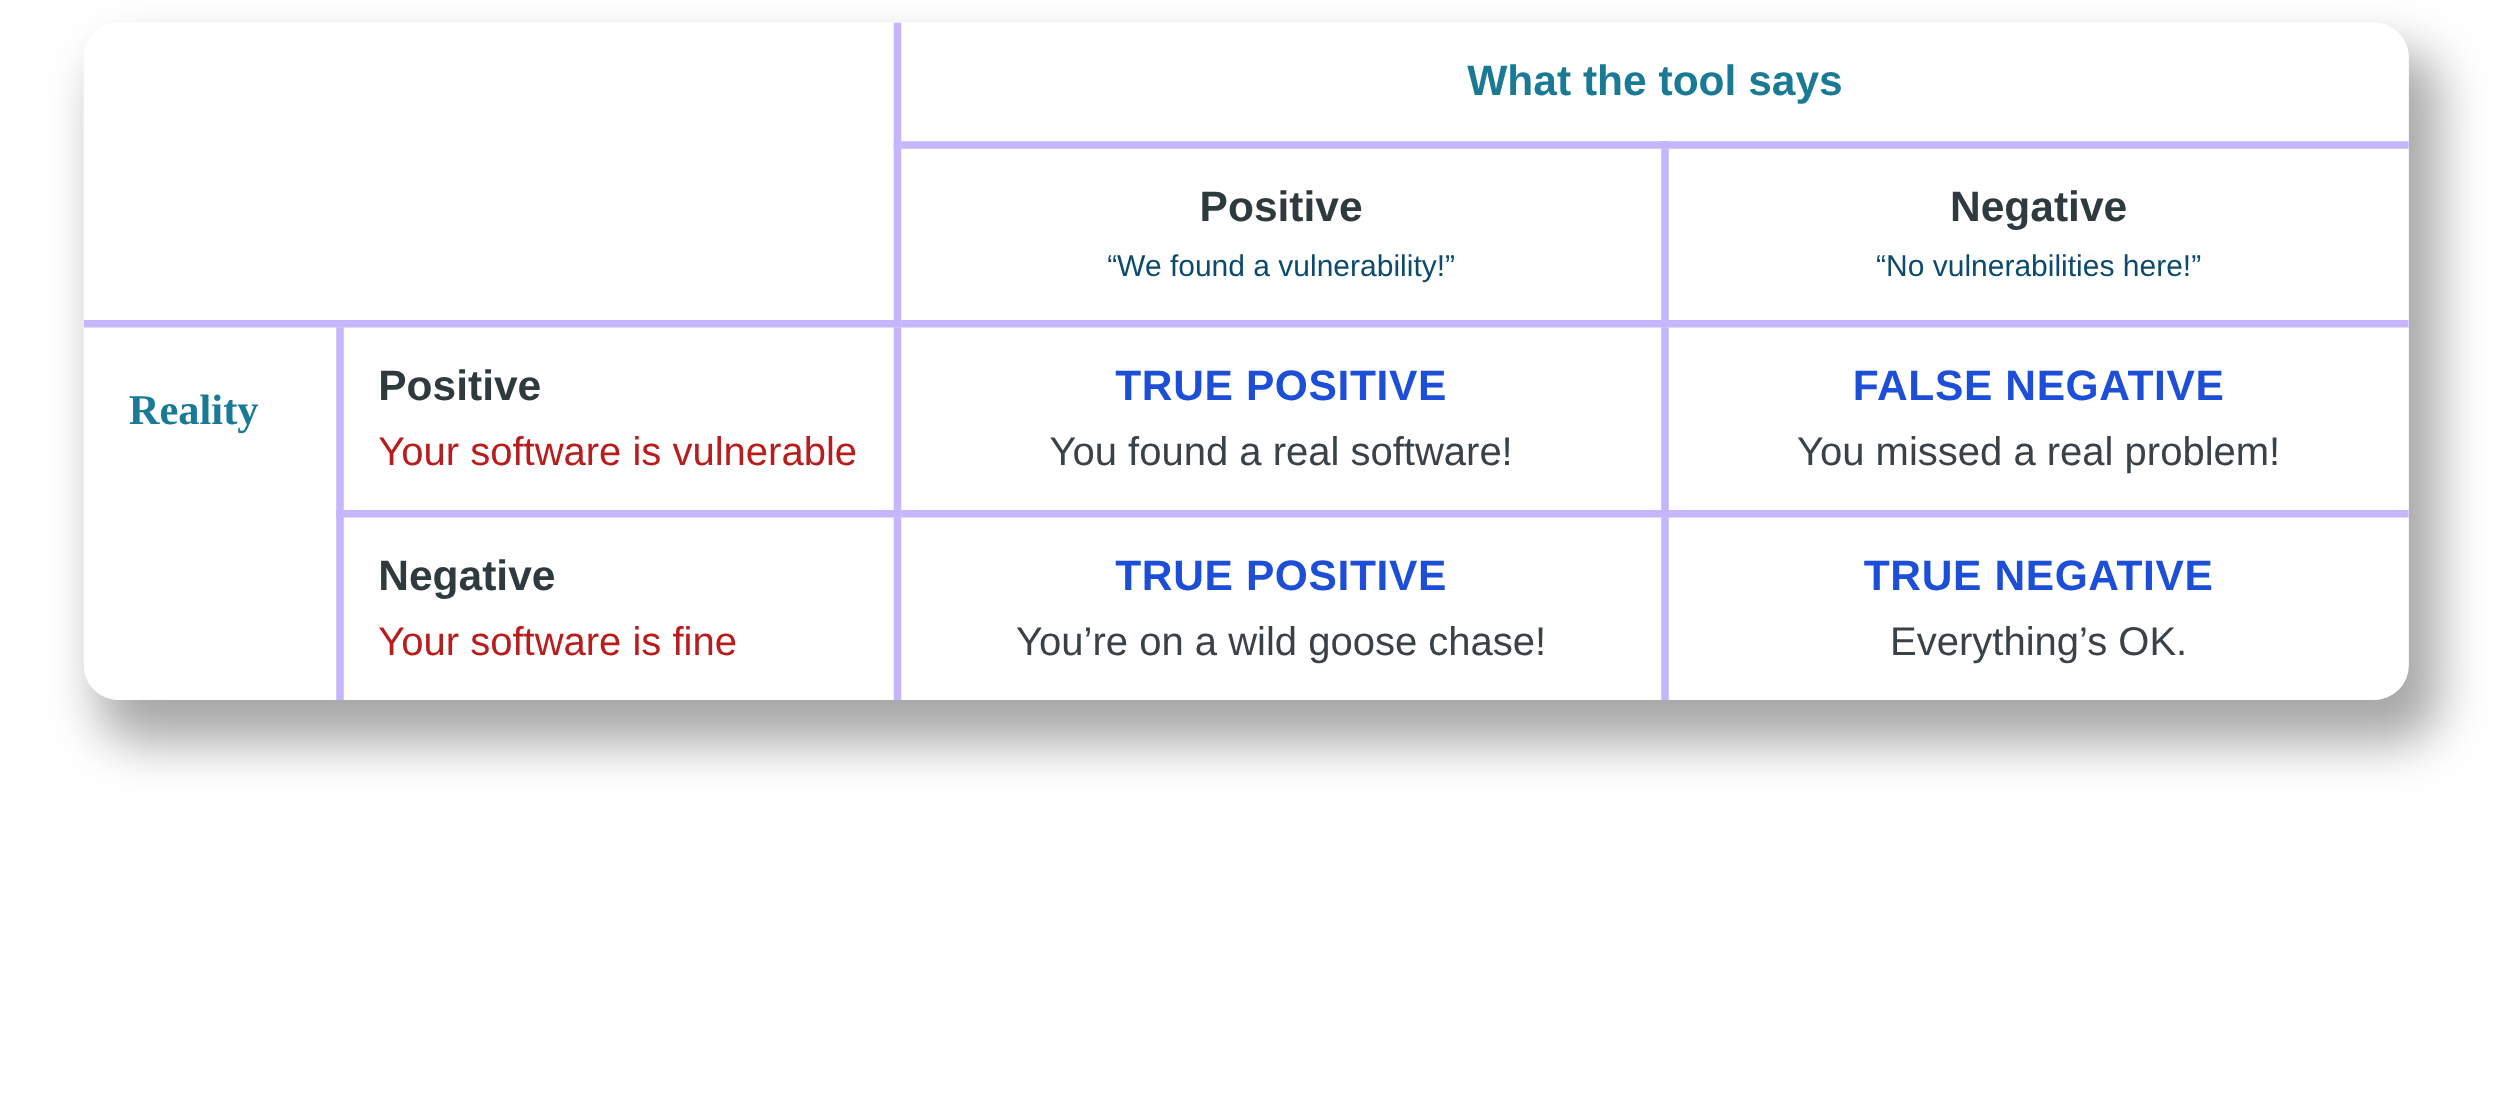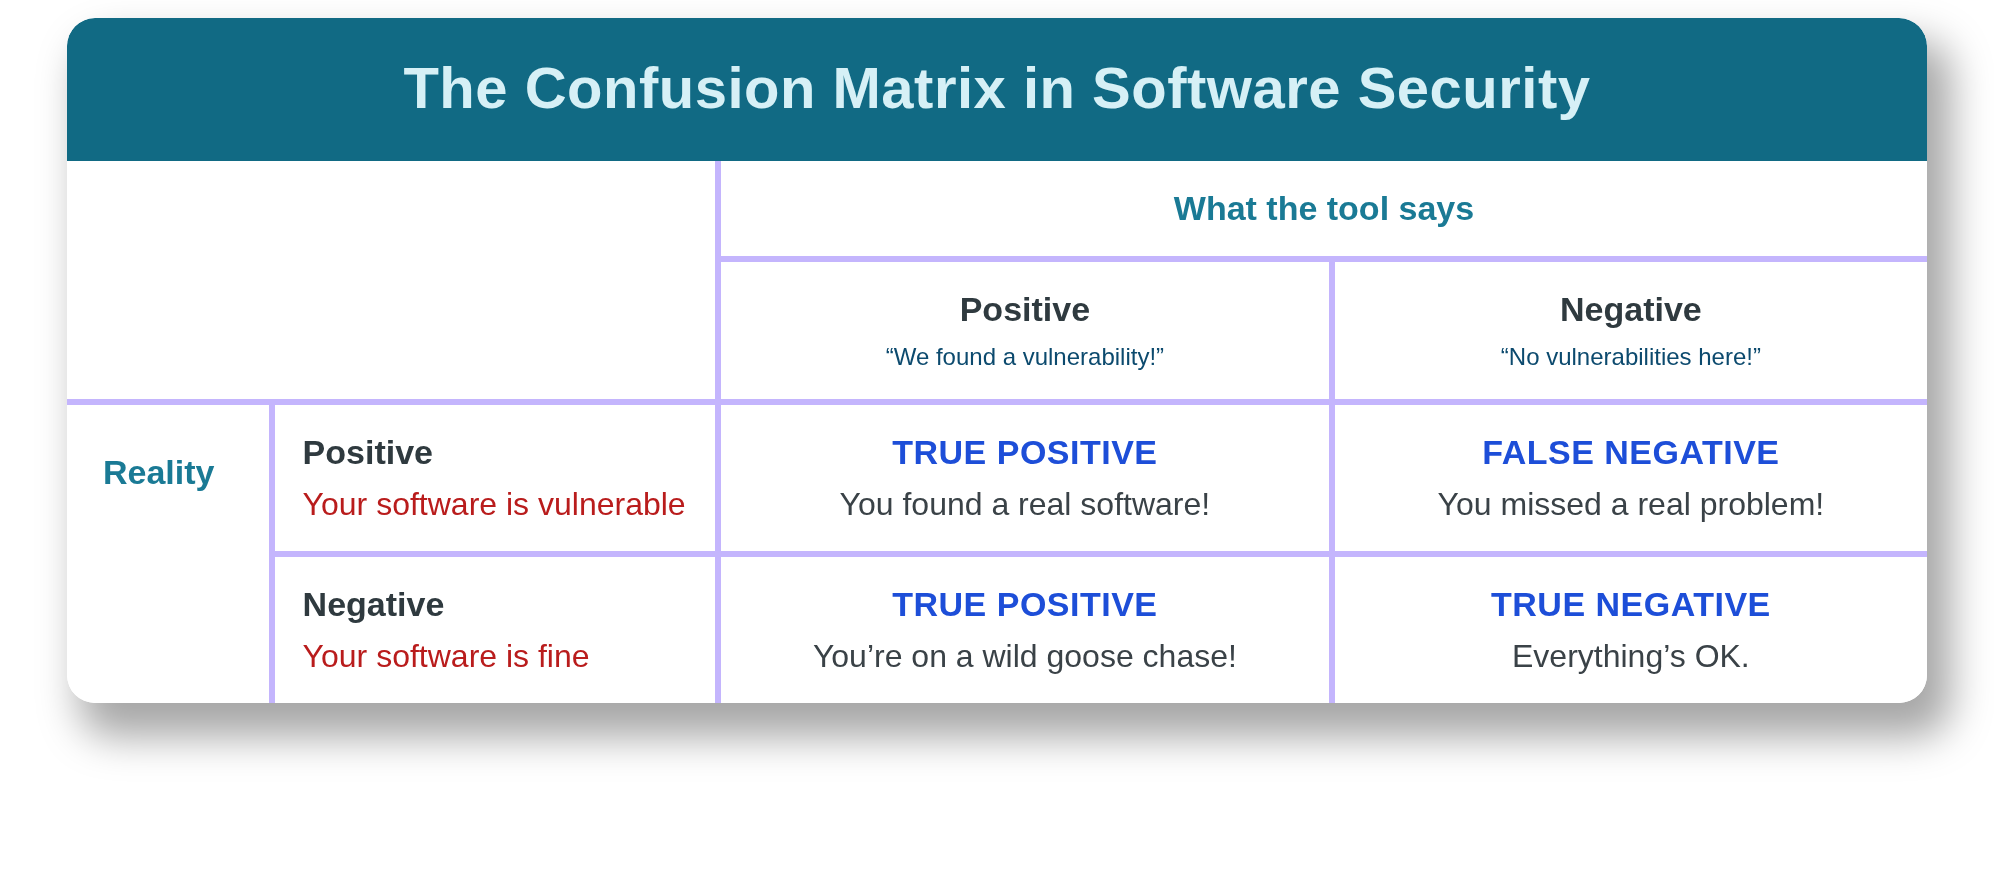--- a/index.html
+++ b/index.html
@@ -53,20 +53,21 @@
   .axis-title {
     color: #1a7a95;
     font-weight: 800;
     font-size: 34px;
     text-align: center;
     margin-top: 33px;
   }
   .axis-title.left {
     text-align: left;
     padding-left: 36px;
+    font-family: Liberation Serif, serif;
   }
 
   .col-head .lbl {
     color: #2f3a3f;
     font-weight: 800;
     font-size: 34px;
     text-align: center;
     margin-bottom: 14px;
   }
   .col-head .sub {
@@ -111,21 +112,20 @@
   col.c4 { width: 32%; }
 
   .empty { background:#ffffff; }
 </style>
 </head>
 <body>
 
 <div class="canvas">
   <div class="card">
 
-    <div class="header">The Confusion Matrix in Software Security</div>
 
     <table class="matrix">
       <colgroup>
         <col class="c1">
           <col class="c2">
           <col class="c3">
           <col class="c4">
       </colgroup>
 
       <tbody>

